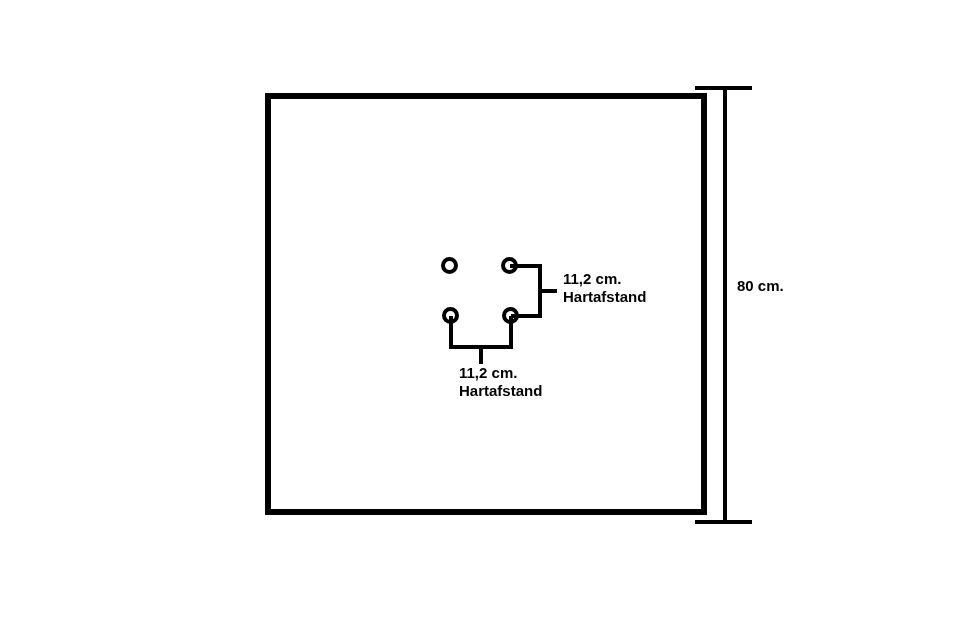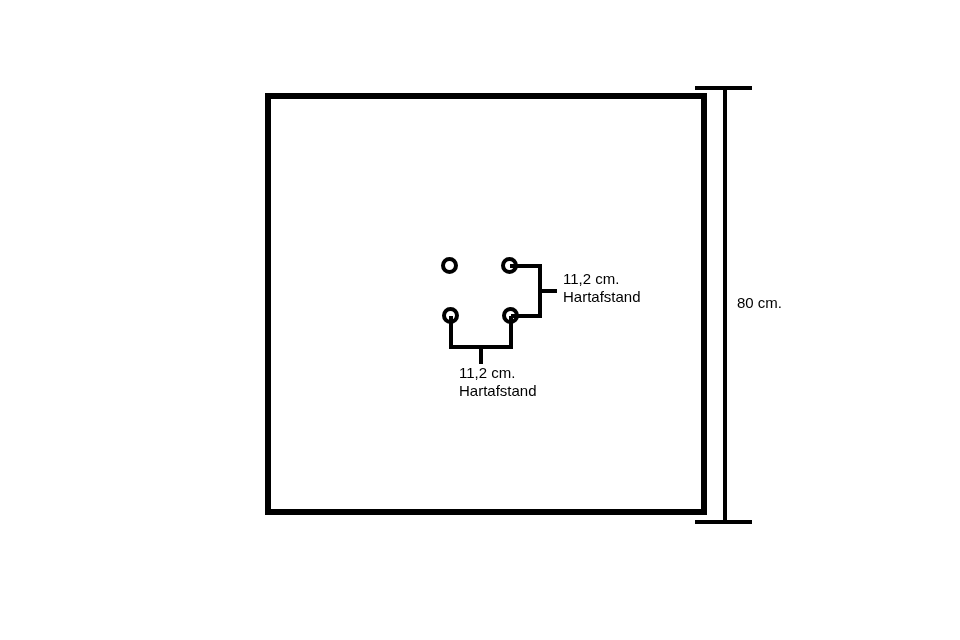--- a/index.html
+++ b/index.html
@@ -56,27 +56,27 @@
     background: transparent;
   }
   .hole-tl { left: 441px; top: 257px; }
   .hole-tr { left: 501px; top: 257px; }
   .hole-bl { left: 442px; top: 307px; }
   .hole-br { left: 502px; top: 307px; }
 
   
   .dim-label {
     font-size: 15px;
-    font-weight: normal;
+    font-weight: bold;
     line-height: 18px;
     white-space: nowrap;
   }
   .label-vertical-spacing   { left: 563px; top: 270px; }
   .label-horizontal-spacing { left: 459px; top: 364px; }
-  .label-height             { left: 737px; top: 294px; }
+  .label-height             { left: 737px; top: 277px; }
 </style>
 </head>
 <body>
 
 <div class="canvas">
 
   <div class="abs panel-outline"></div>
 
   <div>
     <div class="abs seg height-tick-top"></div>

